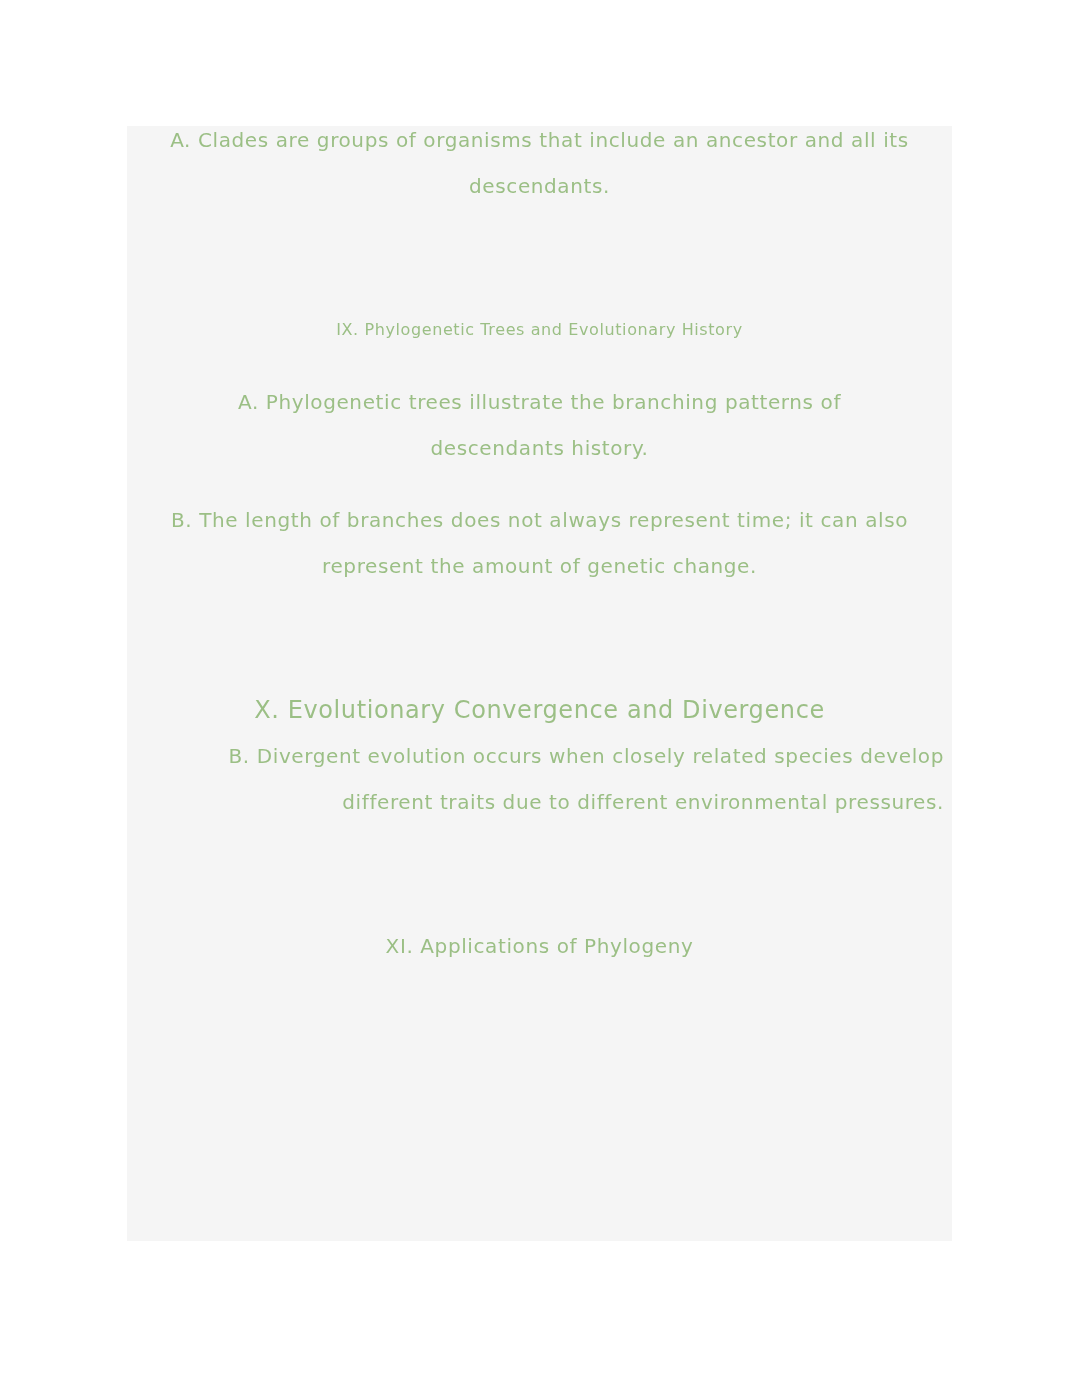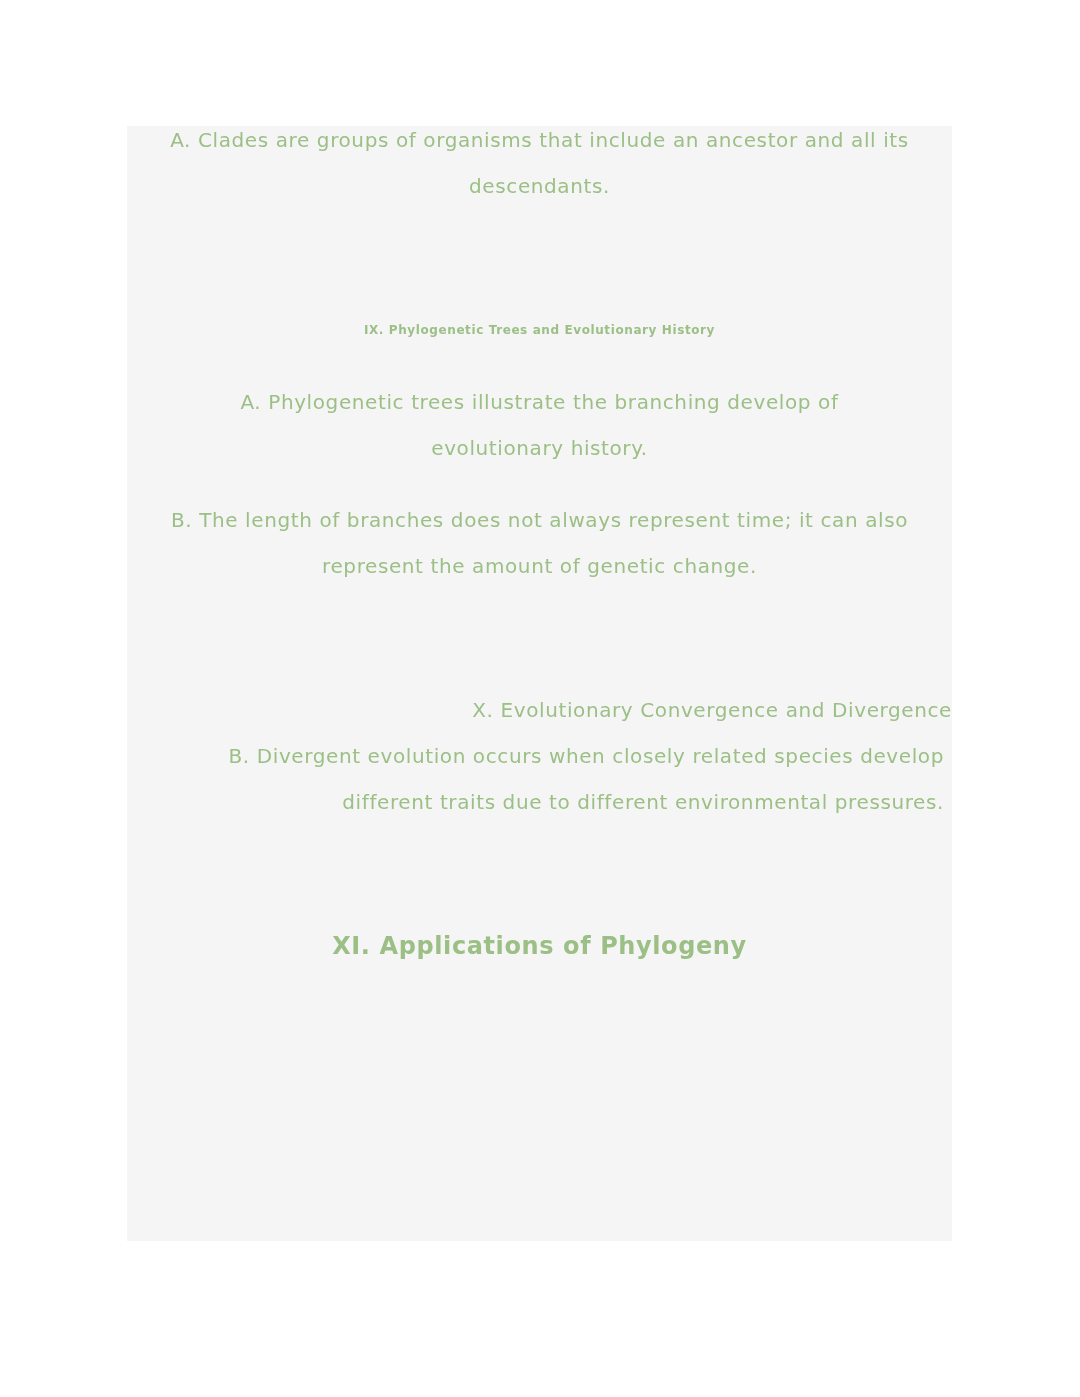--- a/index.html
+++ b/index.html
@@ -55,27 +55,27 @@
 </head>
 <body>
 
 <div class="page-box">
   <div class="content">
 
     <p class="para" style="padding:0 0;">A. Clades are groups of organisms that include an ancestor and all its descendants.</p>
 
     <div class="spacer"></div>
 
-    <h2 class="heading" style="font-weight:bold;font-size:12px;">IX. Phylogenetic Trees and Evolutionary History</h2>
-    <p class="para section-gap" style="padding:0 60px;">A. Phylogenetic trees illustrate the branching develop of evolutionary history.</p>
+    <h2 class="heading" style="font-weight:normal;font-size:16px;">IX. Phylogenetic Trees and Evolutionary History</h2>
+    <p class="para section-gap" style="padding:0 60px;">A. Phylogenetic trees illustrate the branching patterns of descendants history.</p>
     <p class="para" style="padding:0 14px;">B. The length of branches does not always represent time; it can also represent the amount of genetic change.</p>
 
     <div class="spacer"></div>
 
-    <h2 class="heading" style="font-weight:normal;font-size:20px;text-align:right;">X. Evolutionary Convergence and Divergence</h2>
+    <h2 class="heading" style="font-weight:normal;font-size:24px;">X. Evolutionary Convergence and Divergence</h2>
     <p class="para" style="padding:0 8px;text-align:right;">B. Divergent evolution occurs when closely related species develop different traits due to different environmental pressures.</p>
 
     <div class="spacer"></div>
 
-    <h2 class="heading" style="font-weight:bold;font-size:24px;">XI. Applications of Phylogeny</h2>
+    <h2 class="heading" style="font-weight:normal;font-size:20px;">XI. Applications of Phylogeny</h2>
 
   </div>
 </div>
 
 </body></html>

